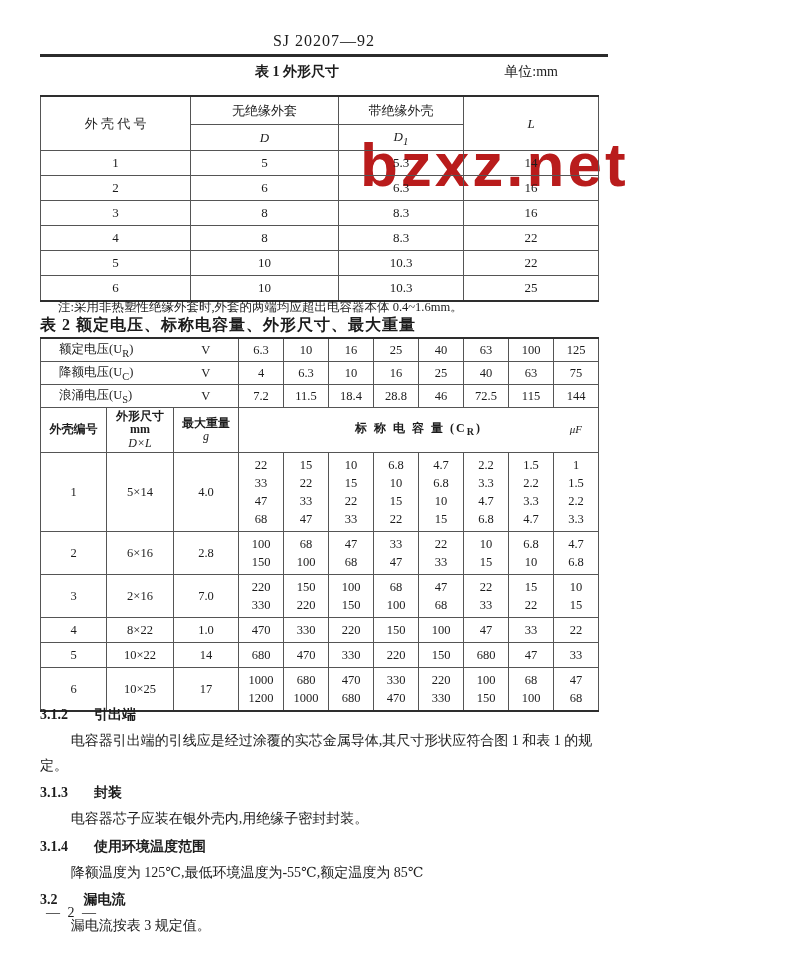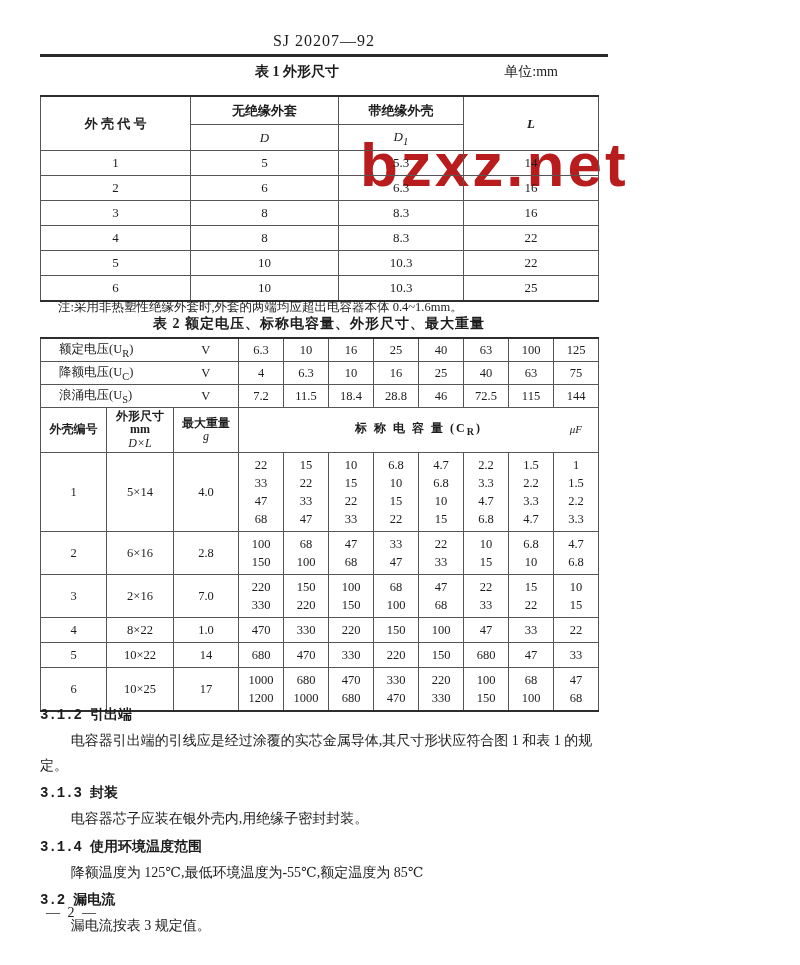--- a/index.html
+++ b/index.html
@@ -19,39 +19,39 @@
     font-size:16px;font-weight:normal;letter-spacing:1px;
   }
   .header-rule{position:absolute;top:54px;left:40px;width:568px;border-top:3px solid #2b2b2b;}
   .t1-caption{position:absolute;top:63px;left:40px;width:558px;font-size:14px;font-weight:bold;}
   .t1-caption .title{display:block;text-align:center;position:relative;left:-22px;}
   .t1-caption .unit{position:absolute;right:40px;top:0;font-weight:normal;}
   table{border-collapse:collapse;table-layout:fixed;background:transparent;}
   td{padding:0;text-align:center;vertical-align:middle;font-size:13px;}
   .t1{position:absolute;top:95px;left:40px;width:558px;border-top:2.5px solid #2e2e2e;border-bottom:2.5px solid #2e2e2e;}
   .t1 td{border:1px solid #555;height:24px;}
-  .t1 tr.h1 td{height:27px;font-weight:bold;}
+  .t1 tr.h1 td{height:27px;font-weight:normal;}
   .t1 tr.h1b td{height:25px;}
   .ital{font-style:italic;}
   .note{position:absolute;top:299px;left:58px;font-size:12.5px;}
-  .t2-title{position:absolute;top:315px;left:40px;width:558px;text-align:center;font-size:14px;font-weight:bold;letter-spacing:1px;}
+  .t2-title{position:absolute;top:315px;left:40px;width:558px;text-align:left;font-size:16px;font-weight:bold;letter-spacing:1px;}
   .t2{position:absolute;top:337px;left:40px;width:558px;border-top:2.5px solid #2e2e2e;border-bottom:2.5px solid #2e2e2e;border-radius:13px;}
   .t2 td{border:1px solid #555;}
   .t2 .volt td{height:22px;font-size:12.5px;}
   .t2 .vlabel{border-right:none;text-align:left;padding-left:18px;}
   .t2 .vunit{border-left:none;}
   .t2 .h2row td{height:44px;font-size:12px;font-weight:bold;line-height:13.5px;}
   .t2 .hcap{position:relative;font-weight:bold;letter-spacing:2px;font-size:13px;}
   .t2 .uf{position:absolute;right:16px;top:50%;transform:translateY(-50%);letter-spacing:0;font-style:italic;font-weight:normal;font-size:11px;}
   .t2 .dim{font-style:italic;font-weight:normal;}
   .t2 .grp td{padding:3px 0;font-size:12.5px;}
   .t2 .grp .line{line-height:18px;height:18px;}
   .sections{position:absolute;top:701px;left:40px;width:558px;font-size:14px;}
   .sec-h{font-weight:bold;margin:3px 0;line-height:22px;}
-  .sec-h .num{margin-right:8px;font-family:Liberation Mono, monospace;}
+  .sec-h .num{margin-right:26px;font-family:Liberation Serif, serif;}
   .sec-b{margin:1px 0 4px 0;text-indent:2.2em;line-height:24.5px;}
   .page-num{position:absolute;top:905px;left:46px;font-size:14px;letter-spacing:2px;}
 </style>
 </head>
 <body>
 
 <div class="page">
   <div class="watermark">bzxz.net</div>
 
   <div class="content">

